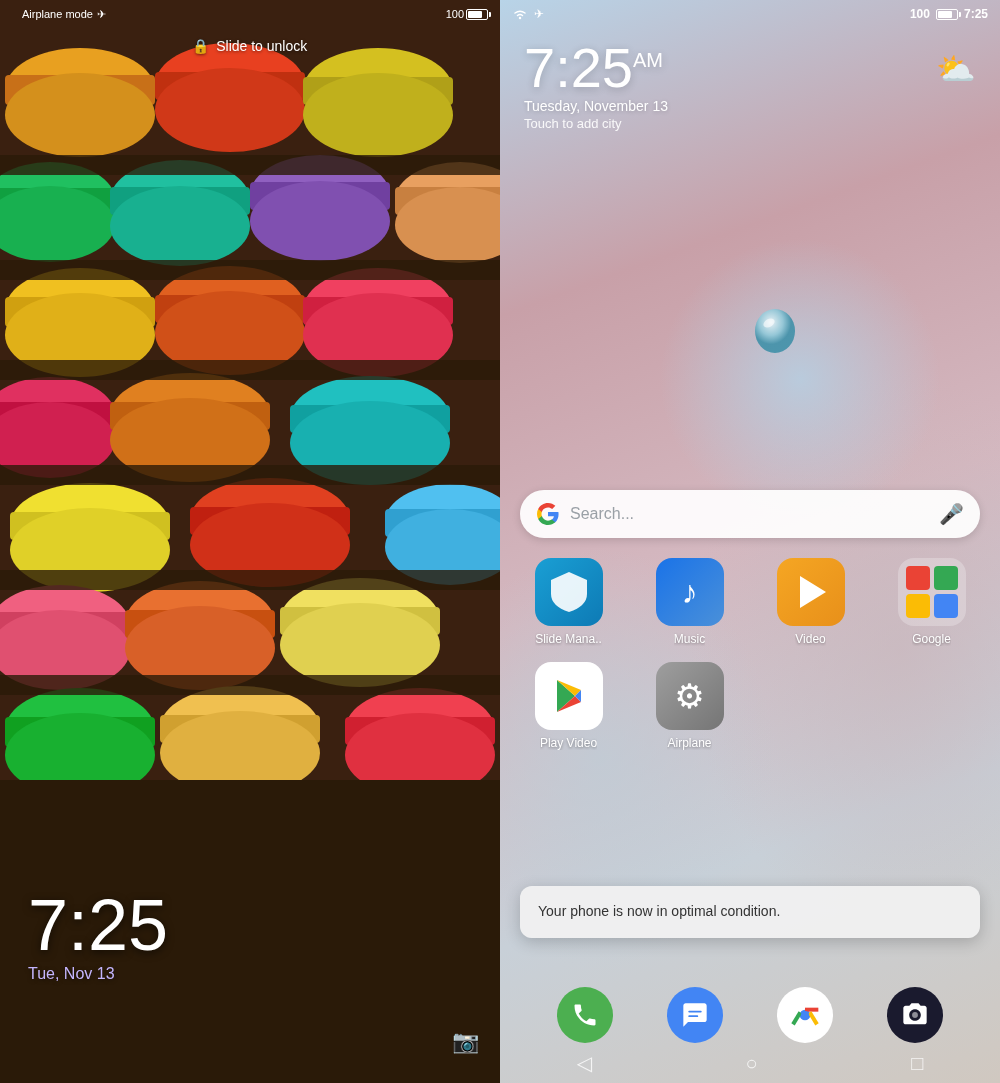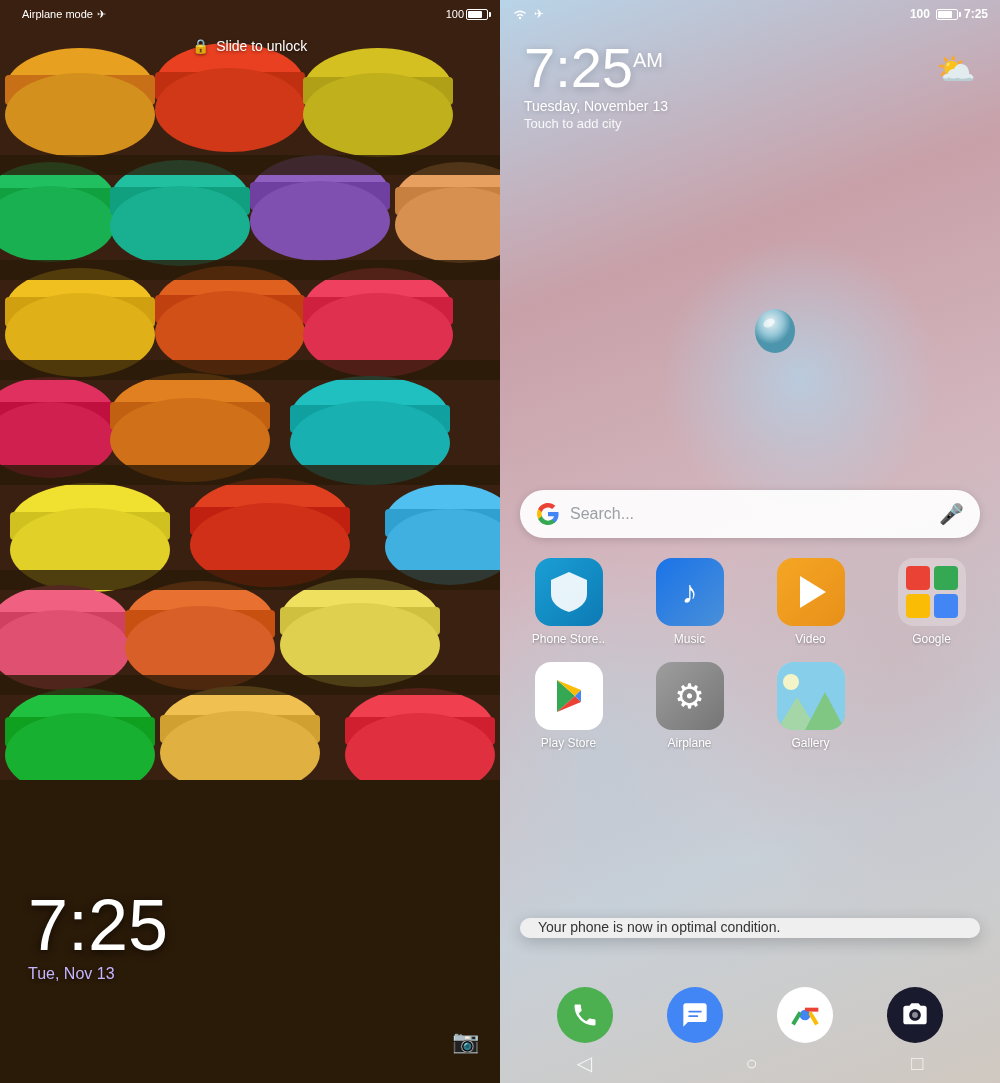--- a/index.html
+++ b/index.html
@@ -362,21 +362,21 @@
     }
 
     
     .toast {
       position: absolute;
       bottom: 145px;
       left: 20px;
       right: 20px;
       background: rgba(240,240,240,0.96);
       border-radius: 12px;
-      padding: 0 18px;
+      padding: 16px 18px;
       z-index: 20;
       box-shadow: 0 4px 16px rgba(0,0,0,0.2);
     }
 
     .toast-text {
       color: #333;
       font-size: 14px;
       line-height: 1.4;
     }
 
@@ -678,21 +678,21 @@
   </div>
 
   <div class="app-grid">
 
     <div class="app-item">
       <div class="app-icon icon-phone-manager">
         <svg viewBox="0 0 40 44" width="40" height="44">
           <path d="M20 2 L38 10 L38 24 Q38 36 20 42 Q2 36 2 24 L2 10 Z" fill="white" opacity="0.9"></path>
         </svg>
       </div>
-      <span class="app-label">Phone Store..</span>
+      <span class="app-label">Slide Mana..</span>
     </div>
 
 
     <div class="app-item">
       <div class="app-icon icon-music">
         <span class="music-icon-inner">♪</span>
       </div>
       <span class="app-label">Music</span>
     </div>
 
@@ -715,45 +715,30 @@
 
     <div class="app-item">
       <div class="app-icon icon-play-store">
         <svg viewBox="0 0 40 40" width="40" height="40">
           <polygon points="8,4 8,36 26,20" fill="#34a853"></polygon>
           <polygon points="8,4 26,20 32,14" fill="#fbbc05"></polygon>
           <polygon points="8,36 26,20 32,26" fill="#ea4335"></polygon>
           <polygon points="32,14 26,20 32,26" fill="#4285f4"></polygon>
         </svg>
       </div>
-      <span class="app-label">Play Store</span>
+      <span class="app-label">Play Video</span>
     </div>
 
     <div class="app-item">
       <div class="app-icon icon-settings">
         <span class="gear-shape">⚙</span>
       </div>
       <span class="app-label">Airplane</span>
     </div>
 
-    <div class="app-item">
-      <div class="app-icon icon-gallery">
-        <div class="gallery-inner">
-          <svg viewBox="0 0 68 68" width="68" height="68">
-            <rect width="68" height="68" fill="#87ceeb" rx="16"></rect>
-            <rect y="40" width="68" height="28" fill="#87ceeb" rx="0"></rect>
-
-            <polygon points="0,68 20,35 40,68" fill="#a5d6a7"></polygon>
-            <polygon points="28,68 48,30 68,68" fill="#81c784"></polygon>
-            <circle cx="14" cy="20" r="8" fill="#fff9c4" opacity="0.9"></circle>
-          </svg>
-        </div>
-      </div>
-      <span class="app-label">Gallery</span>
-    </div>
   </div>
 
   <div class="toast">
     <span class="toast-text">Your phone is now in optimal condition.</span>
   </div>
 
   <div class="dock-row">
     <div class="dock-icon phone-dock">
       <svg viewBox="0 0 24 24" width="28" height="28">
         <path d="M6.6 10.8c1.4 2.8 3.8 5.1 6.6 6.6l2.2-2.2c.3-.3.7-.4 1-.2 1.1.4 2.3.6 3.6.6.6 0 1 .4 1 1V20c0 .6-.4 1-1 1-9.4 0-17-7.6-17-17 0-.6.4-1 1-1h3.5c.6 0 1 .4 1 1 0 1.3.2 2.5.6 3.6.1.3 0 .7-.2 1L6.6 10.8z" fill="white"></path>

